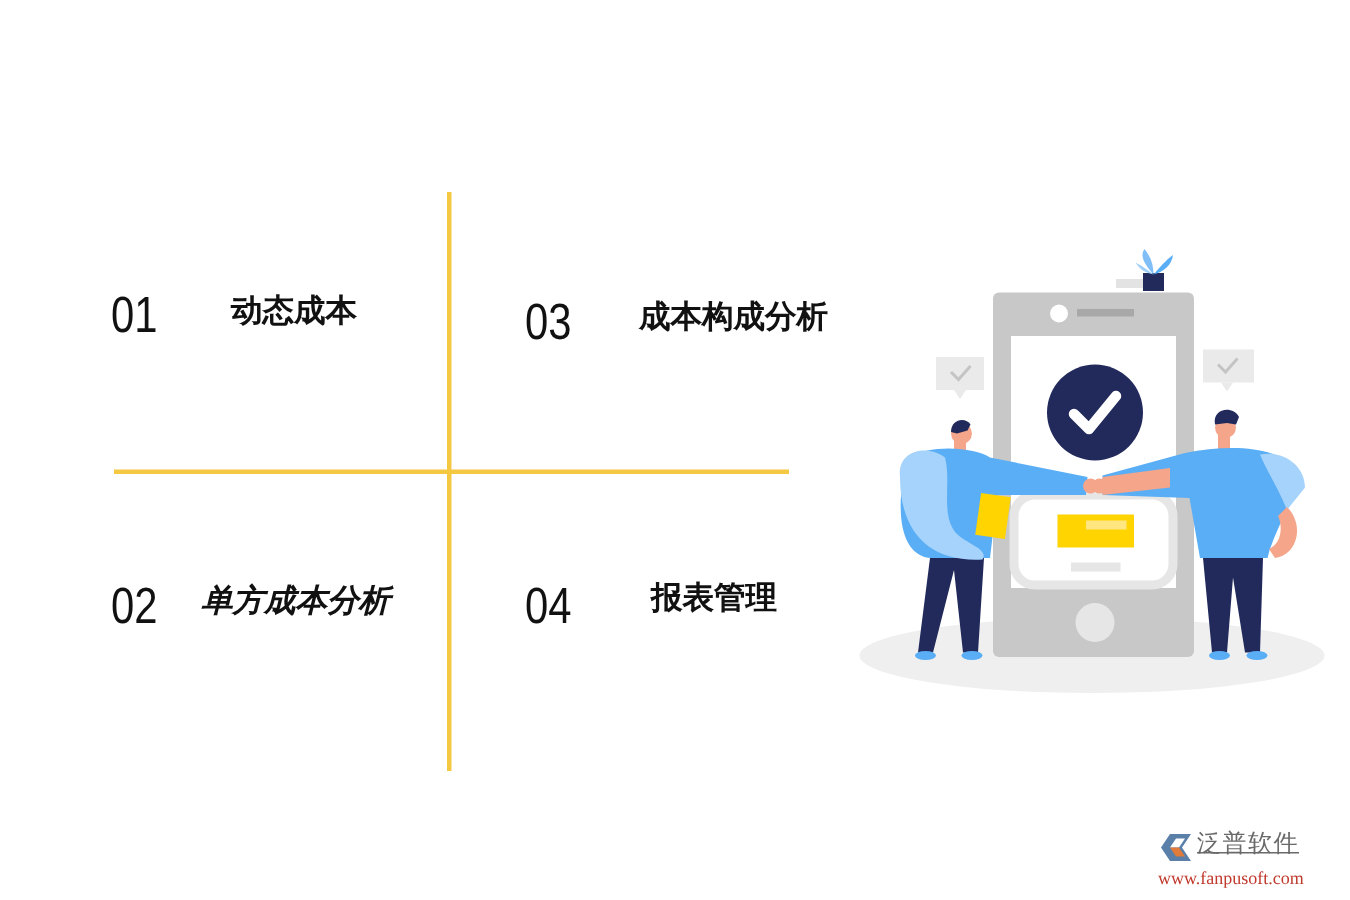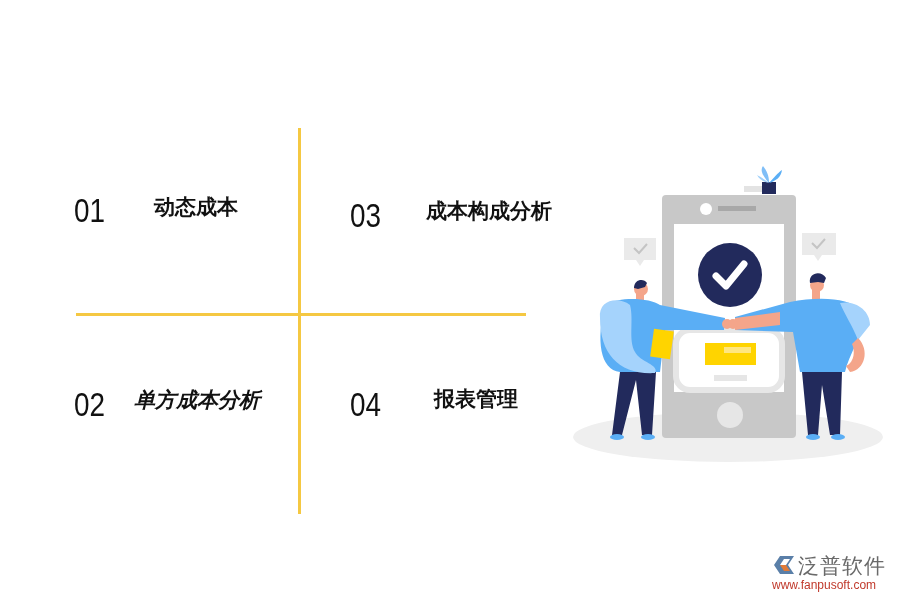--- a/index.html
+++ b/index.html
@@ -3,22 +3,22 @@
 <meta charset="utf-8">
 <style>
   html,body{margin:0;padding:0;background:#ffffff;}
   body{width:900px;height:600px;position:relative;overflow:hidden;font-family:"DejaVu Sans","Liberation Sans",sans-serif;color:#111;}
   .vline{position:absolute;left:298px;top:128px;width:3px;height:386px;background:#F5C842;}
   .hline{position:absolute;left:76px;top:313px;width:450px;height:3px;background:#F5C842;}
   .num{position:absolute;font-family:"Liberation Sans","DejaVu Sans",sans-serif;font-size:34px;font-weight:400;color:#111;line-height:1;transform:scaleX(0.82);transform-origin:left top;}
   .label{position:absolute;font-size:21px;font-weight:bold;color:#111;line-height:1;white-space:nowrap;letter-spacing:0px;}
   .illus{position:absolute;left:570px;top:160px;width:320px;height:310px;}
   .logo{position:absolute;left:768px;top:552px;width:128px;height:42px;}
-  .logo-text{position:absolute;left:30px;top:0;font-size:21px;color:#6a6a6a;white-space:nowrap;letter-spacing:1px;}
-  .logo-url{position:absolute;left:4px;top:26px;font-family:Liberation Sans, sans-serif;font-size:12px;color:#c0392b;white-space:nowrap;}
+  .logo-text{position:absolute;left:30px;top:0;font-size:16px;color:#6a6a6a;white-space:nowrap;letter-spacing:1px;text-decoration:underline;}
+  .logo-url{position:absolute;left:4px;top:26px;font-family:Liberation Serif, serif;font-size:12px;color:#c0392b;white-space:nowrap;}
   .logo-icon{position:absolute;left:4px;top:2px;width:24px;height:22px;}
 </style>
 </head>
 <body>
 
 <div>
   <div class="vline"></div>
   <div class="hline"></div>
 
   <div>

